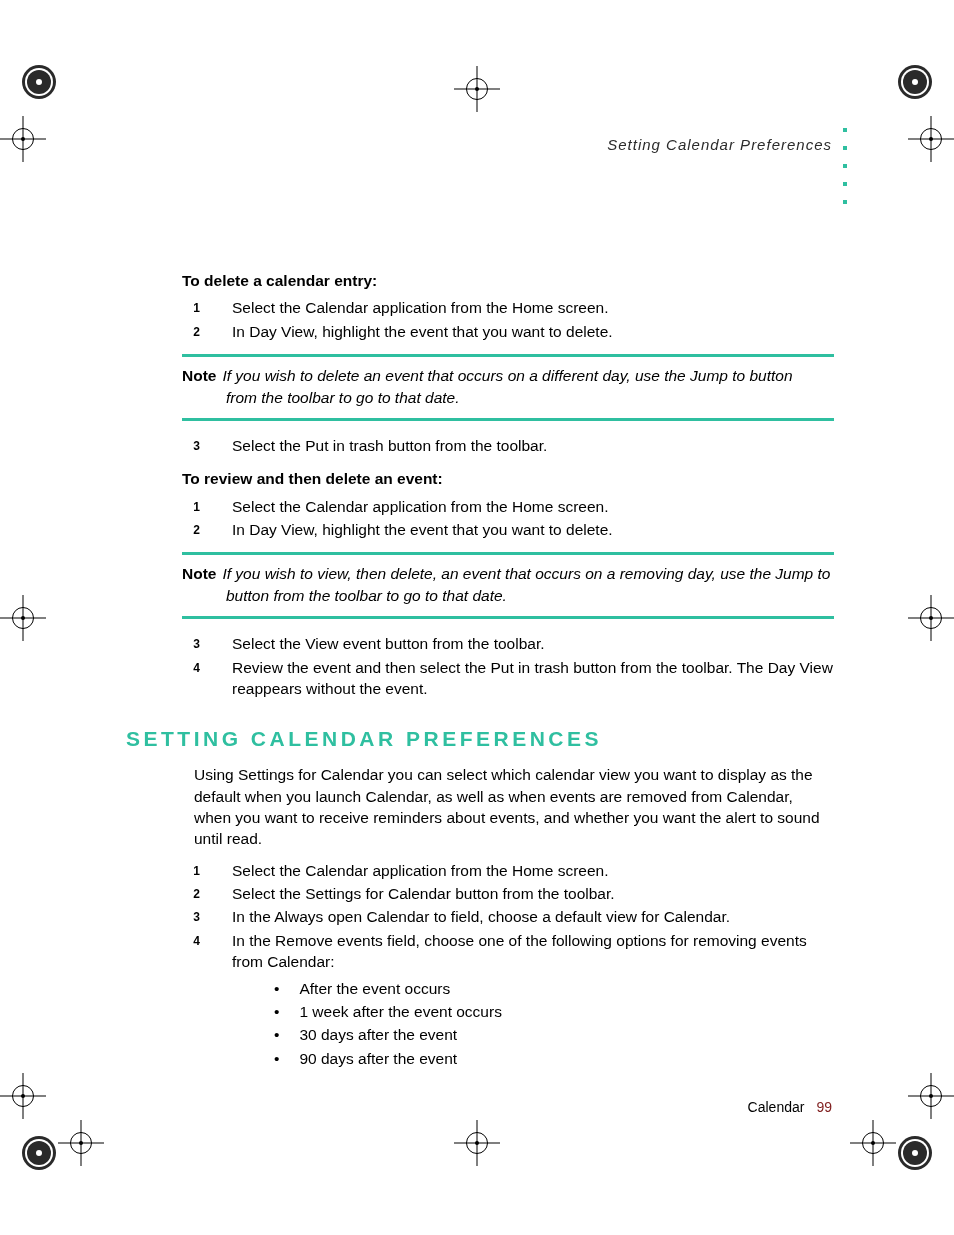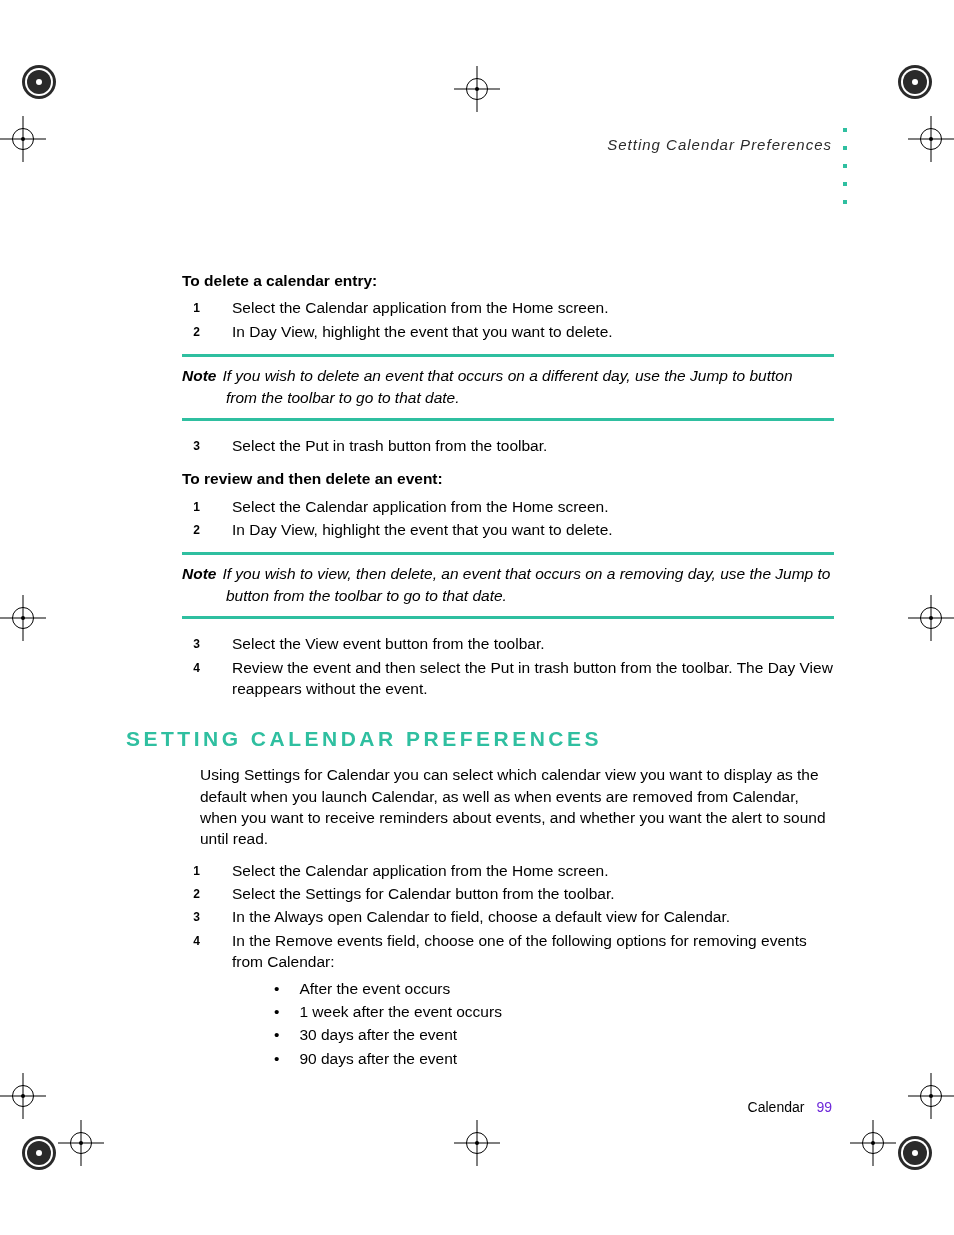--- a/index.html
+++ b/index.html
@@ -94,45 +94,45 @@
     font-size:12px;
     padding-top:3px;
   }
   ol.steps .txt { flex:1 1 auto;margin-left:16px; }
   .note-block {
     border-top:3px solid #2fbfa0;
     border-bottom:3px solid #2fbfa0;
     padding:8px 0 10px 0;
     margin:10px 0 14px 0;
   }
-  .note-label { font-weight:bold; font-style:italic; padding-right:6px; }
+  .note-label { font-weight:bold; padding-right:6px; }
   .note-text { font-style:italic; }
   .note-indent { padding-left:44px; display:block; font-style:italic;}
   h2.section {
     color:#2fbfa0;
     font-size:21px;
     font-weight:bold;
     letter-spacing:3.5px;
     margin:26px 0 10px -56px;
   }
-  .para { margin:0 0 10px 18px; }
+  .para { margin:0 0 10px 12px; }
   ul.bullets {
     list-style:none;
     margin:4px 0 0 0;
     padding:0;
   }
   ul.bullets li { display:flex; gap:20px; padding:1px 0 1px 42px; }
   ul.bullets li .b { flex:0 0 auto; }
   .footer {
     position:absolute;
     bottom:120px;
     right:122px;
     font-size:14px;
   }
-  .footer .pg { color:#6d28d9; padding-left:12px;}
+  .footer .pg { color:#7f1d1d; padding-left:12px;}
 </style>
 </head>
 <body>
 
 <div class="page">
 
   <div class="regmark" style="top:65px; left:22px;">
       <div class="c0"></div>
       <div class="c1"></div>
       <div class="c2"></div>

